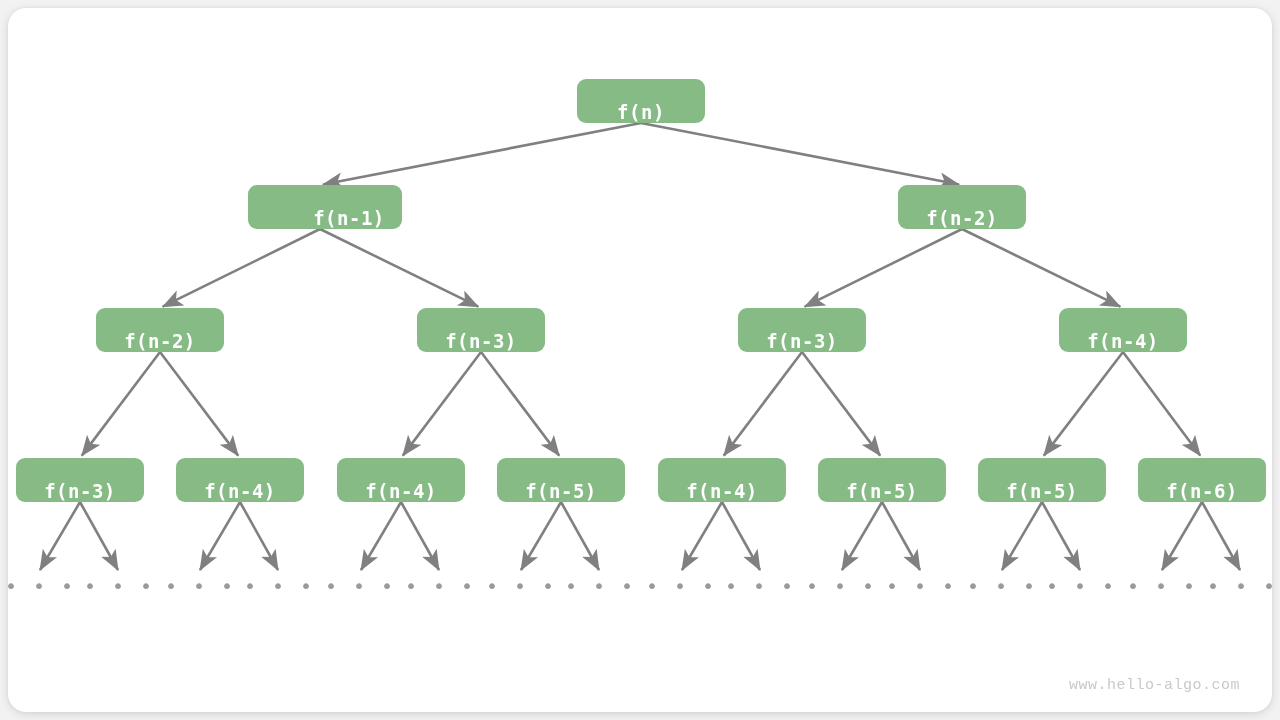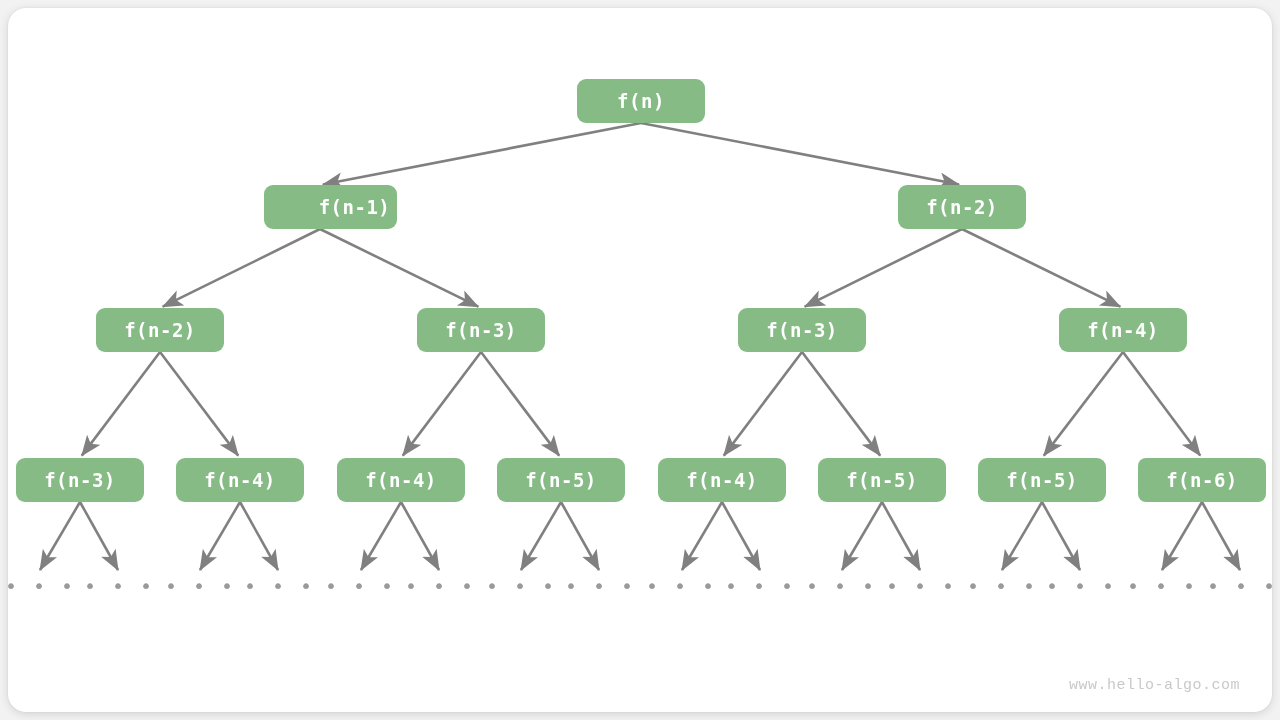--- a/index.html
+++ b/index.html
@@ -35,21 +35,21 @@
     width: 1280px;
     height: 720px;
     pointer-events: none;
   }
   .node {
     position: absolute;
     background: #86bb86;
     border-radius: 9px;
     color: #ffffff;
     display: flex;
-    align-items: center;
+    align-items: flex-end;
     justify-content: center;
     font-family: "DejaVu Sans Mono", "Liberation Mono", monospace;
     font-size: 19px;
     font-weight: bold;
     letter-spacing: 0.5px;
     box-sizing: border-box;
     white-space: nowrap;
   }
   .ellipsis {
     position: absolute;
@@ -112,21 +112,21 @@
         <line x1="1042" y1="502" x2="1002" y2="570" stroke="#808080" stroke-width="2.6" marker-end="url(#arrowhead)"></line>
         <line x1="1042" y1="502" x2="1080" y2="570" stroke="#808080" stroke-width="2.6" marker-end="url(#arrowhead)"></line>
         <line x1="1202" y1="502" x2="1162" y2="570" stroke="#808080" stroke-width="2.6" marker-end="url(#arrowhead)"></line>
         <line x1="1202" y1="502" x2="1240" y2="570" stroke="#808080" stroke-width="2.6" marker-end="url(#arrowhead)"></line>
       </g>
   </svg>
   <div id="node-layer">
       <div class="node" style="left: 577px; top: 79px; width: 128px; height: 44px; background: rgb(134, 187, 134); color: rgb(255, 255, 255);">
         <span>f(n)</span>
       </div>
-      <div class="node" style="left: 264px; top: 185px; width: 133px; height: 44px; background: rgb(134, 187, 134); color: rgb(255, 255, 255); padding-left: 48px;">
+      <div class="node" style="left: 248px; top: 185px; width: 154px; height: 44px; background: rgb(134, 187, 134); color: rgb(255, 255, 255); padding-left: 48px;">
         <span>f(n-1)</span>
       </div>
       <div class="node" style="left: 898px; top: 185px; width: 128px; height: 44px; background: rgb(134, 187, 134); color: rgb(255, 255, 255);">
         <span>f(n-2)</span>
       </div>
       <div class="node" style="left: 96px; top: 308px; width: 128px; height: 44px; background: rgb(134, 187, 134); color: rgb(255, 255, 255);">
         <span>f(n-2)</span>
       </div>
       <div class="node" style="left: 417px; top: 308px; width: 128px; height: 44px; background: rgb(134, 187, 134); color: rgb(255, 255, 255);">
         <span>f(n-3)</span>

